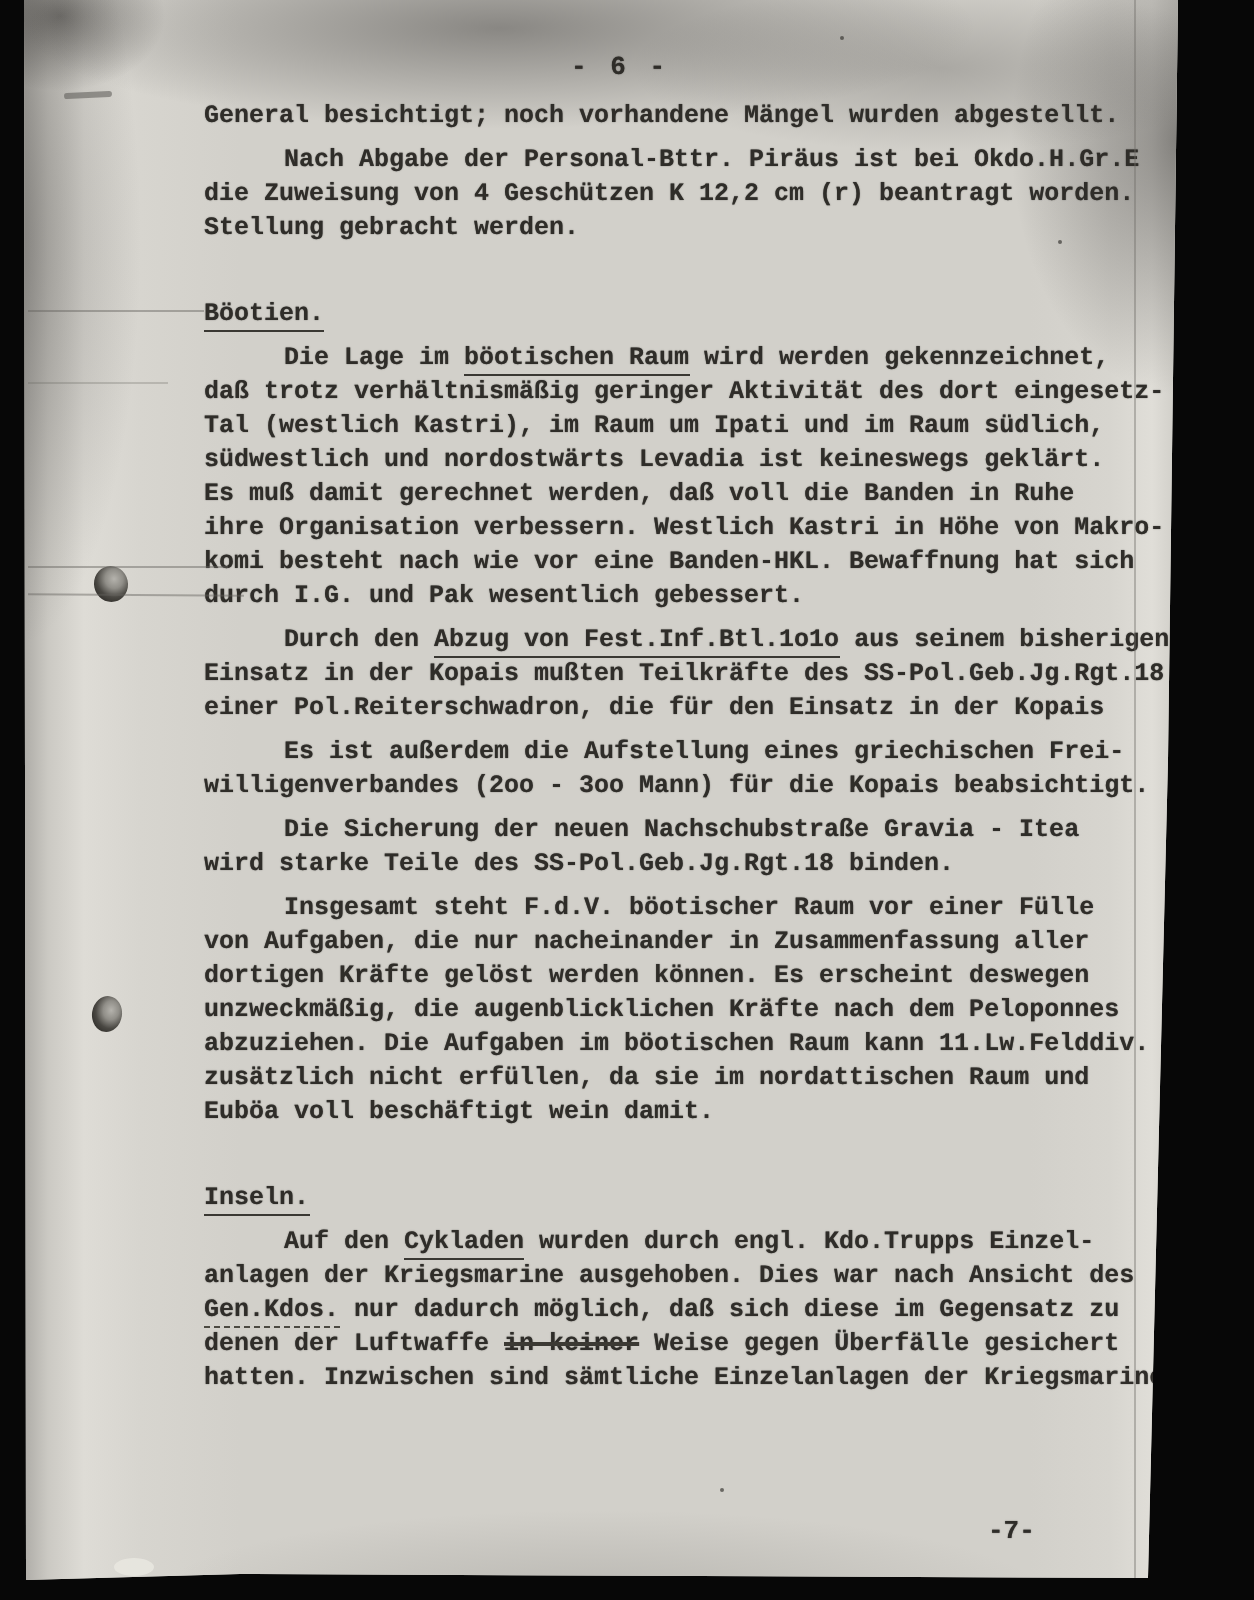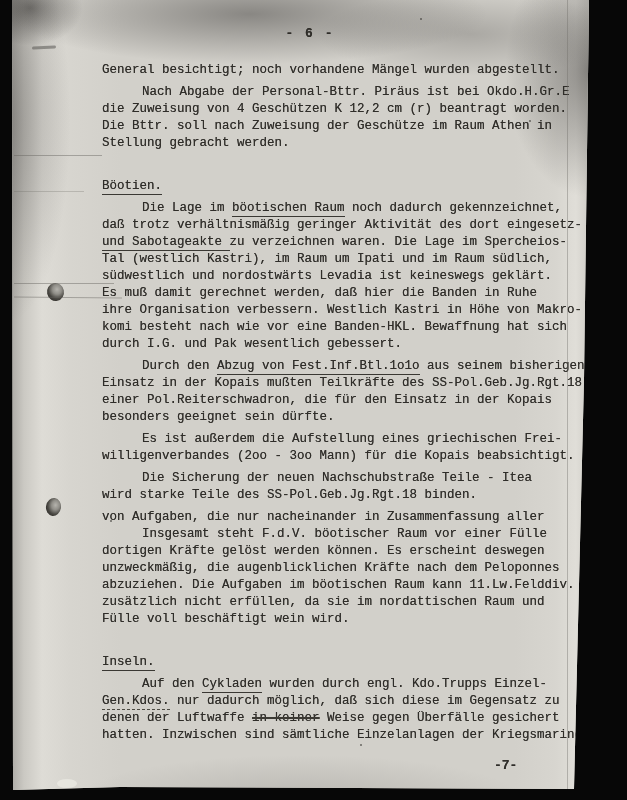--- a/index.html
+++ b/index.html
@@ -33,22 +33,22 @@
   
   .pline{position:absolute;height:1px;background:rgba(100,98,94,.45);}
   .pl-1{left:14px;top:155px;width:88px;}
   .pl-2{left:14px;top:191px;width:70px;opacity:.6;}
   .pl-3{left:14px;top:283px;width:100px;}
   .pl-4{left:14px;top:297px;width:108px;transform:rotate(.4deg);}
   .scribble{position:absolute;left:32px;top:46px;width:24px;height:3px;background:rgba(90,88,84,.55);transform:rotate(-3deg);border-radius:2px;}
   .speck{position:absolute;width:2px;height:2px;border-radius:50%;background:rgba(60,58,54,.7);}
 
   
-  .content{position:absolute;left:102px;top:62px;width:478px;color:#2f2d29;
-    font-size:12.5px;font-weight:400;text-shadow:0 0 .6px rgba(47,45,41,.75);}
+  .content{position:absolute;left:102px;top:50px;width:478px;color:#2f2d29;
+    font-size:12.5px;font-weight:700;text-shadow:0 0 .6px rgba(47,45,41,.75);}
   .line{white-space:pre;height:17px;line-height:17px;}
   .indent{padding-left:40px;}
   .para{margin-top:5px;}
   .para:first-child{margin-top:0;}
   .heading{margin-top:26px;margin-bottom:2px;height:17px;line-height:17px;}
   .heading span{border-bottom:1.4px solid #3a3833;padding-bottom:.5px;}
   .u{border-bottom:1.4px solid #3a3833;padding-bottom:.5px;margin-top:45px;}
   .u-pen{border-bottom:1.5px dashed #4c4a42;padding-bottom:1px;}
   .s{text-decoration:line-through;text-decoration-thickness:1.6px;text-decoration-color:#3c3a34;text-align:right;}
 
@@ -65,61 +65,59 @@
 
     <div class="page-header">- 6 -</div>
 
     <div class="content">
         <div class="para">
           <div class="line"><span>General besichtigt; noch vorhandene Mängel wurden abgestellt.</span></div>
         </div>
         <div class="para">
           <div class="line indent"><span>Nach Abgabe der Personal-Bttr. Piräus ist bei Okdo.H.Gr.E</span></div>
           <div class="line"><span>die Zuweisung von 4 Geschützen K 12,2 cm (r) beantragt worden.</span></div>
-          <div class="line"><span>Die Bttr. soll nach Zuweisung der Geschütze im Raum Athen in</span></div>
           <div class="line"><span>Stellung gebracht werden.</span></div>
         </div>
         <div class="heading"><span>Böotien.</span></div>
         <div class="para">
-          <div class="line indent"><span>Die Lage im </span><span class="u">böotischen Raum</span><span> noch dadurch gekennzeichnet,</span></div>
+          <div class="line indent"><span>Die Lage im </span><span class="u">böotischen Raum</span><span> wird werden gekennzeichnet,</span></div>
           <div class="line"><span>daß trotz verhältnismäßig geringer Aktivität des dort eingesetz-</span></div>
-          <div class="line"><span class="u">und Sabotageakte </span><span>zu verzeichnen waren. Die Lage im Spercheios-</span></div>
           <div class="line"><span>Tal (westlich Kastri), im Raum um Ipati und im Raum südlich,</span></div>
           <div class="line"><span>südwestlich und nordostwärts Levadia ist keineswegs geklärt.</span></div>
-          <div class="line"><span>Es muß damit gerechnet werden, daß hier die Banden in Ruhe</span></div>
+          <div class="line"><span>Es muß damit gerechnet werden, daß voll die Banden in Ruhe</span></div>
           <div class="line"><span>ihre Organisation verbessern. Westlich Kastri in Höhe von Makro-</span></div>
           <div class="line"><span>komi besteht nach wie vor eine Banden-HKL. Bewaffnung hat sich</span></div>
           <div class="line"><span>durch I.G. und Pak wesentlich gebessert.</span></div>
         </div>
         <div class="para">
           <div class="line indent"><span>Durch den </span><span class="u">Abzug von Fest.Inf.Btl.1o1o</span><span> aus seinem bisherigen</span></div>
           <div class="line"><span>Einsatz in der Kopais mußten Teilkräfte des SS-Pol.Geb.Jg.Rgt.18</span></div>
           <div class="line"><span>einer Pol.Reiterschwadron, die für den Einsatz in der Kopais</span></div>
-          <div class="line"><span>besonders geeignet sein dürfte.</span></div>
         </div>
         <div class="para">
           <div class="line indent"><span>Es ist außerdem die Aufstellung eines griechischen Frei-</span></div>
           <div class="line"><span>willigenverbandes (2oo - 3oo Mann) für die Kopais beabsichtigt.</span></div>
         </div>
         <div class="para">
-          <div class="line indent"><span>Die Sicherung der neuen Nachschubstraße Teile - Itea</span></div>
+          <div class="line indent"><span>Die Sicherung der neuen Nachschubstraße Gravia - Itea</span></div>
           <div class="line"><span>wird starke Teile des SS-Pol.Geb.Jg.Rgt.18 binden.</span></div>
         </div>
         <div class="para">
+          <div class="line indent"><span>Insgesamt steht F.d.V. böotischer Raum vor einer Fülle</span></div>
           <div class="line"><span>von Aufgaben, die nur nacheinander in Zusammenfassung aller</span></div>
-          <div class="line indent"><span>Insgesamt steht F.d.V. böotischer Raum vor einer Fülle</span></div>
           <div class="line"><span>dortigen Kräfte gelöst werden können. Es erscheint deswegen</span></div>
           <div class="line"><span>unzweckmäßig, die augenblicklichen Kräfte nach dem Peloponnes</span></div>
           <div class="line"><span>abzuziehen. Die Aufgaben im böotischen Raum kann 11.Lw.Felddiv.</span></div>
           <div class="line"><span>zusätzlich nicht erfüllen, da sie im nordattischen Raum und</span></div>
-          <div class="line"><span>Fülle voll beschäftigt wein wird.</span></div>
+          <div class="line"><span>Euböa voll beschäftigt wein damit.</span></div>
         </div>
         <div class="heading"><span>Inseln.</span></div>
         <div class="para">
           <div class="line indent"><span>Auf den </span><span class="u">Cykladen</span><span> wurden durch engl. Kdo.Trupps Einzel-</span></div>
+          <div class="line"><span>anlagen der Kriegsmarine ausgehoben. Dies war nach Ansicht des</span></div>
           <div class="line"><span class="u-pen">Gen.Kdos.</span><span> nur dadurch möglich, daß sich diese im Gegensatz zu</span></div>
           <div class="line"><span>denen der Luftwaffe </span><span class="s">in keiner</span><span> Weise gegen Überfälle gesichert</span></div>
           <div class="line"><span>hatten. Inzwischen sind sämtliche Einzelanlagen der Kriegsmarine</span></div>
         </div>
       </div>
 
     <div class="page-footer">-7-</div>
 
     <div class="crease"></div>
     <div class="hole hole-1"></div>

